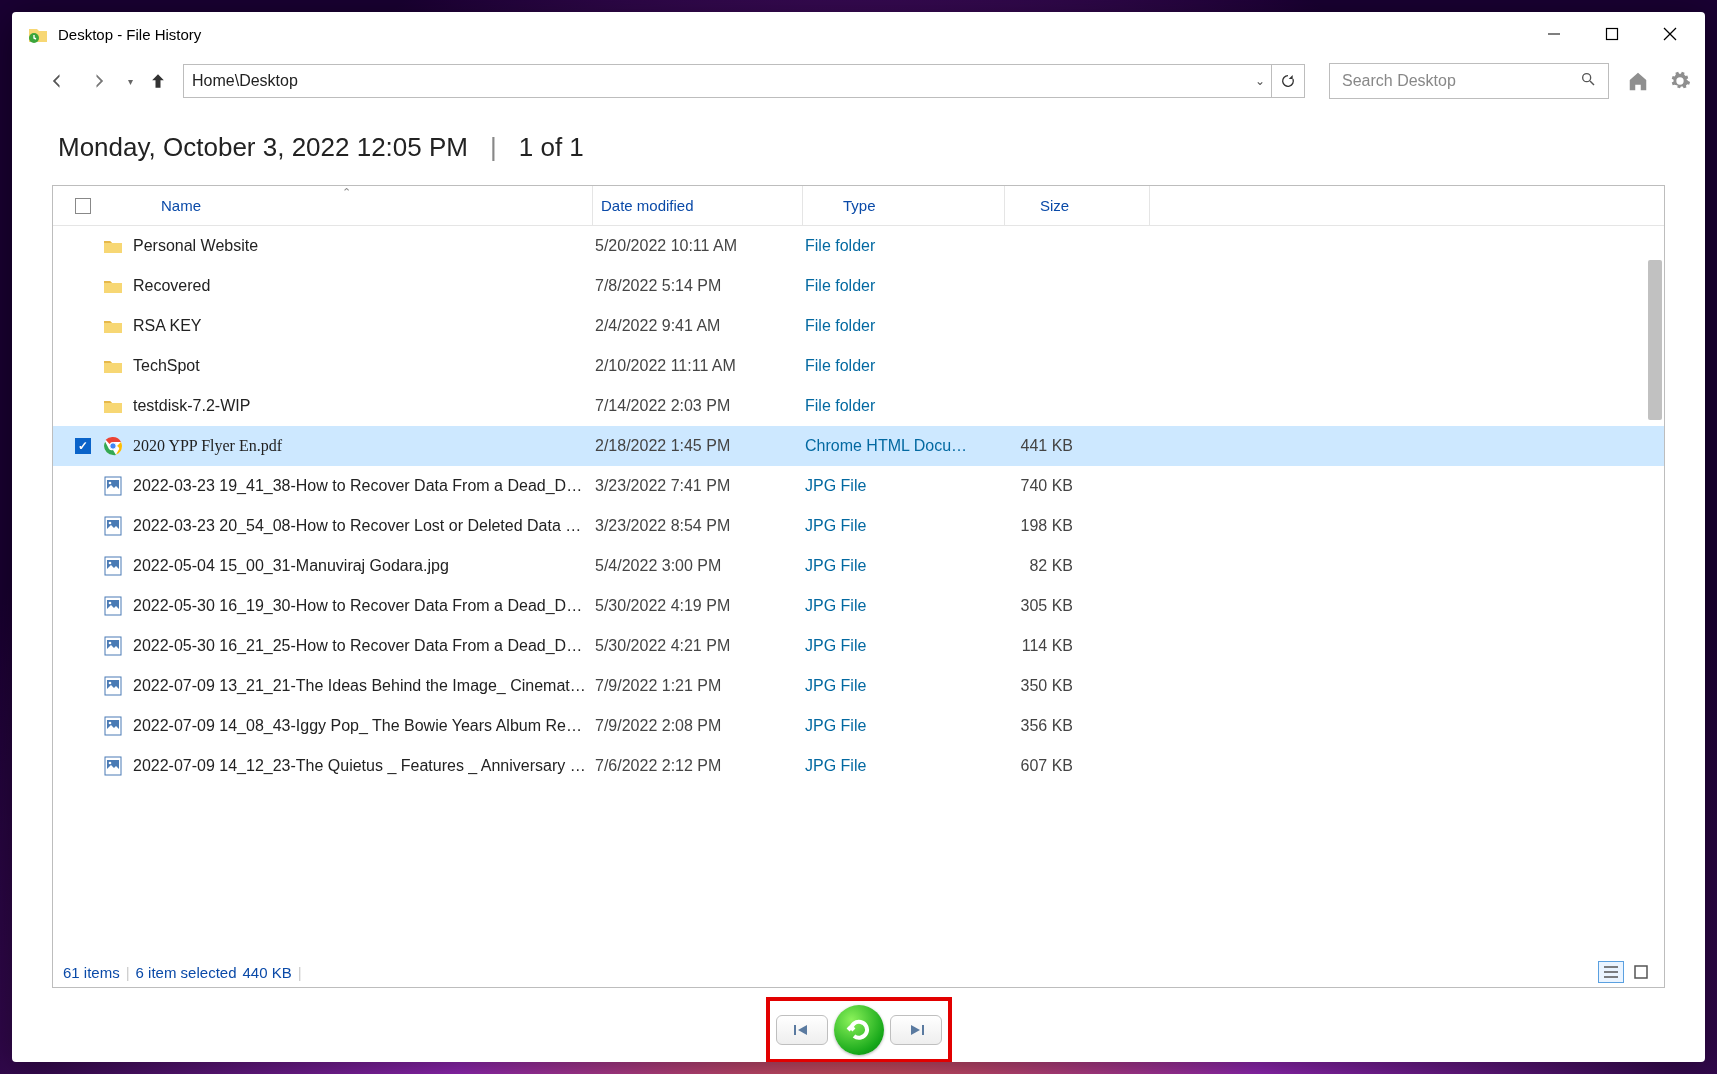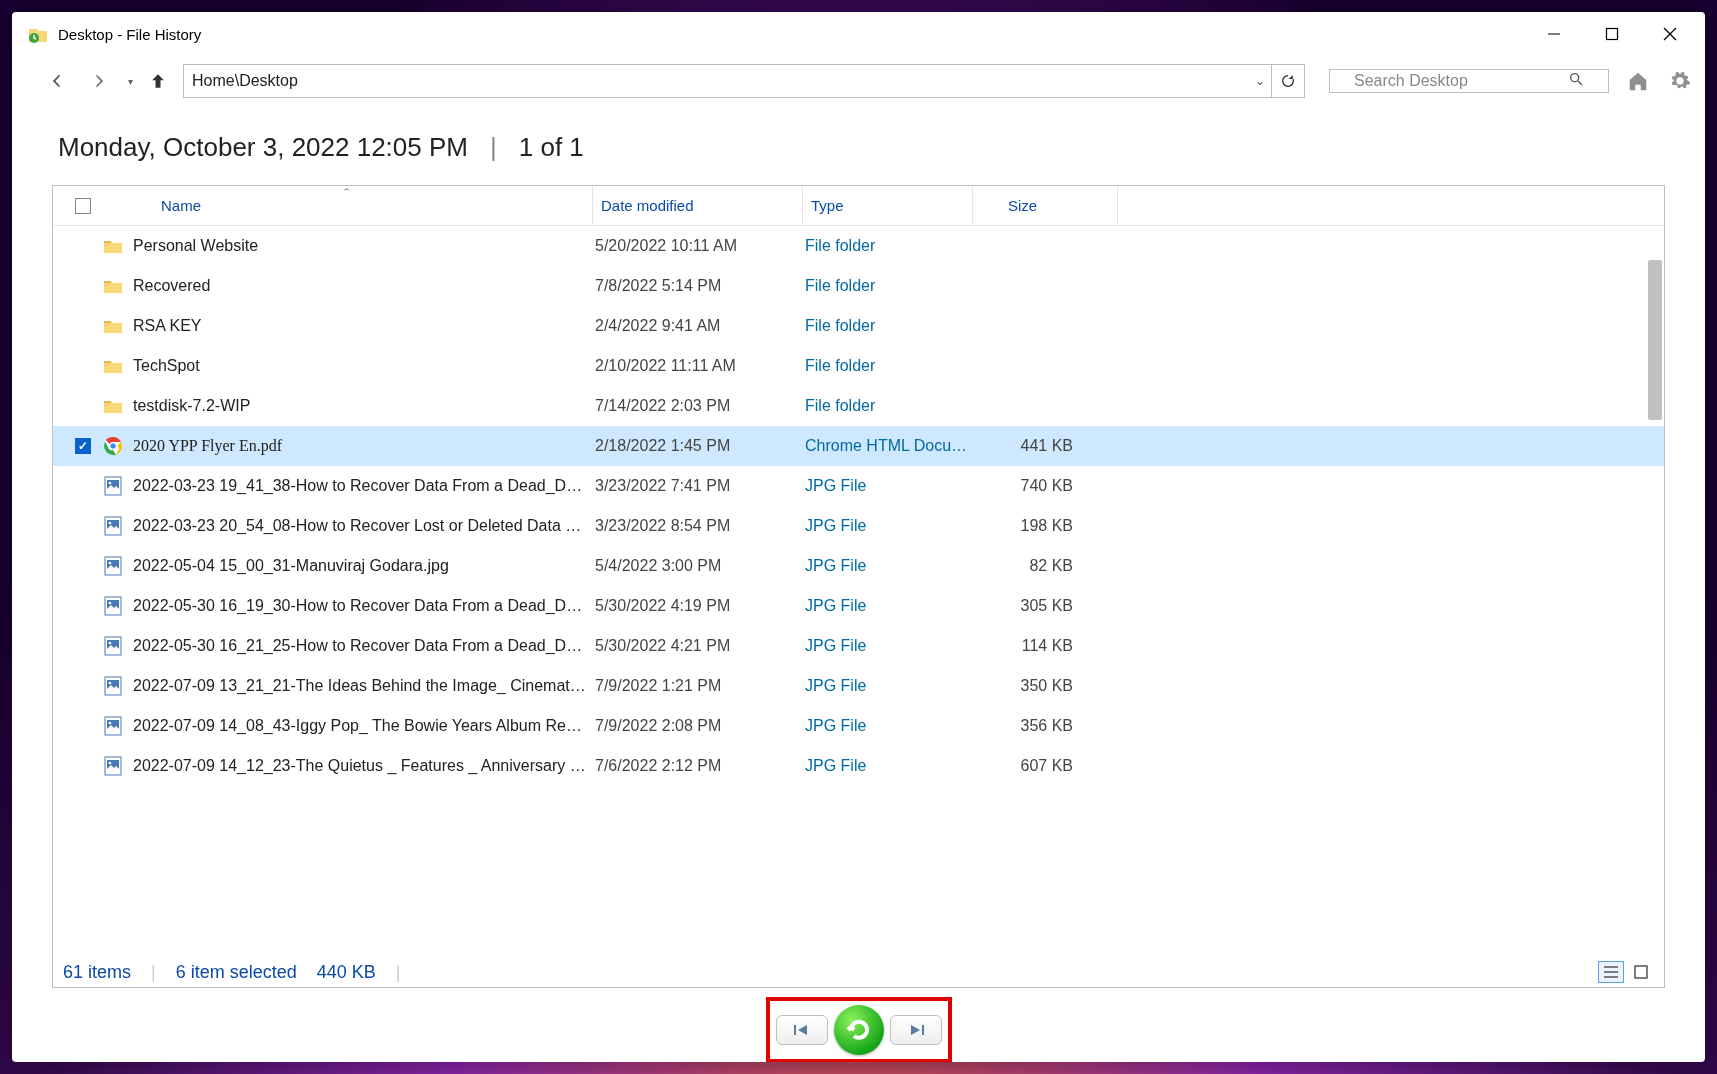--- a/index.html
+++ b/index.html
@@ -21,52 +21,52 @@
 .nav-arrow svg { width: 20px; height: 20px; fill: #777; }
 .nav-arrow.enabled svg { fill: #333; }
 .nav-arrow.back svg { fill: #555; }
 .up-arrow svg { fill: #333; }
 .addr-dropdown-chev { margin-left:4px; font-size:10px;color:#666; }
 .addr-wrap { display:flex; align-items:center; flex: 1; justify-content: space-between; }
 .address { flex:1; height: 34px; border: 1px solid #bdbdbd; display:flex; align-items:center; padding: 0 8px; font-size: 16px; color:#222; position:relative; }
 .addr-drop { position:absolute; right:6px; top:50%; transform:translateY(-50%); font-size:12px; color:#555; }
 .refresh-btn { width: 34px; height:34px; border:1px solid #bdbdbd; margin-left:-1px; display:flex;align-items:center;justify-content:center; }
 .refresh-btn svg { width:16px;height:16px; fill:#333; }
-.search-box { width: 280px; height:24px; border:1px solid #bdbdbd; margin-left:16px; display:flex; align-items:center; padding:0 24px; font-size:16px; color:#888; justify-content: space-between;}
+.search-box { width: 280px; height:36px; border:1px solid #bdbdbd; margin-left:16px; display:flex; align-items:center; padding:0 12px; font-size:16px; color:#888; justify-content: space-between;}
 .home-ico, .gear-ico { width:26px; height:26px; margin-left:8px; display:flex;align-items:center;justify-content:center; }
 .home-ico svg, .gear-ico svg { width:22px;height:22px; fill:#8f8f8f; }
 .content { flex:1; display:flex; flex-direction:column; padding: 0 40px 10px 40px; overflow:hidden;}
 .header-line { padding: 26px 0 22px 6px; font-size: 26px; color:#222; display:flex; align-items:center; gap: 22px; font-weight:400; }
 .header-line .sep { color:#888; font-weight:300; }
 .list-wrap { flex:1; border:1px solid #bdbdbd; display:flex; flex-direction:column; overflow:hidden; min-height:0;}
 .col-headers { height:40px; display:flex; border-bottom: 1px solid #e5e5e5; align-items:center; font-size:15px; color:#0a4aa8; position:relative; }
 .col-headers .hcell { padding: 0 8px; border-right:1px solid #e5e5e5; height:100%; display:flex; align-items:center; }
 .hcell.name { flex: 0 0 540px; padding-left: 60px; position:relative; }
 .hcell.name .sort { position:absolute; left:50%; top:0; transform:translateX(-50%); font-size:11px; color:#888; }
 .hcell.date { flex: 0 0 210px; }
-.hcell.type { flex: 0 0 170px; }
+.hcell.type { flex: 0 0 170px; margin-left: 32px; }
 .hcell.size { flex: 0 0 118px; margin-left: 27px; }
 .hcell.cb { flex:0 0 48px; padding-left:22px; border-right:none; }
 .cb-box { width:16px;height:16px;border:1.5px solid #888; }
 .rows { flex:1; overflow-y:auto; position:relative; }
 .row { height:40px; display:flex; align-items:center; font-size:16px; color:#222; padding-left: 22px; }
 .row.selected { background:#cde8ff; }
 .row .sel { width:26px; display:flex; }
 .row .sel .chk { width:16px;height:16px;background:#0a63c9;display:flex;align-items:center;justify-content:center;}
 .row .sel .chk::after{content:"✓";color:#fff;font-size:12px;font-weight:bold;line-height:1;}
 .row .fico { width:24px; display:flex; justify-content:center; margin-right: 8px; }
 .row .nm { flex:0 0 462px; white-space:nowrap; overflow:hidden; text-overflow:ellipsis; padding-right:8px;}
 .row.selected .nm { flex:0 0 462px;font-family:Liberation Serif, serif;}
 .row .dt { flex:0 0 210px; color:#444; }
 .row .ty { flex:0 0 170px; color:#0369a1; white-space:nowrap; overflow:hidden; text-overflow:ellipsis;}
 .row .sz { flex:0 0 108px; text-align:right; color:#444; padding-right:10px;}
 .folder-icon { width:20px; height:16px; }
 .file-icon { width:18px; height:20px; }
 .scroll-ind { position:absolute; right:2px; top:34px; width:14px; height:160px; background:#c1c1c1; border-radius:2px;}
-.status { height:30px; display:flex; align-items:center; padding: 0 10px; font-size:18px; color:#0a4aa8; gap:20px; border-top: 0px solid #ddd;}
+.status { height:30px; display:flex; align-items:center; padding: 0 10px; font-size:15px; color:#0a4aa8; gap:6px; border-top: 0px solid #ddd;}
 .status .sdiv { color:#ccc; }
 .status .view-btns { margin-left:auto; display:flex; gap:4px; }
 .view-btn { width:26px;height:22px;border:1px solid transparent; display:flex;align-items:center;justify-content:center;}
 .view-btn.active { border:1px solid #5aa0e0; background:#eaf4ff; }
 .view-btn svg { width:16px;height:16px; fill:none; stroke:#555; stroke-width:1.5;}
 .bottom-ctrl { height:64px; display:flex; justify-content:center; align-items:center; position:relative; }
 .player { display:flex; align-items:center; gap:6px; border: 4px solid #e20000; padding: 4px 6px; background:#fff;}
 .pbtn { width:52px; height:30px; border:1px solid #bfbfbf; border-radius:6px; background:linear-gradient(#fff,#eee); display:flex;align-items:center;justify-content:center;}
 .pbtn svg { width:18px; height:14px; fill:#5a7aa0;}
 .restore-btn { width:50px;height:50px;border-radius:50%;background:radial-gradient(circle at 35% 30%, #8bf25a, #17a81a 70%, #0b7a0e); display:flex;align-items:center;justify-content:center; box-shadow:0 1px 3px rgba(0,0,0,.3);}

